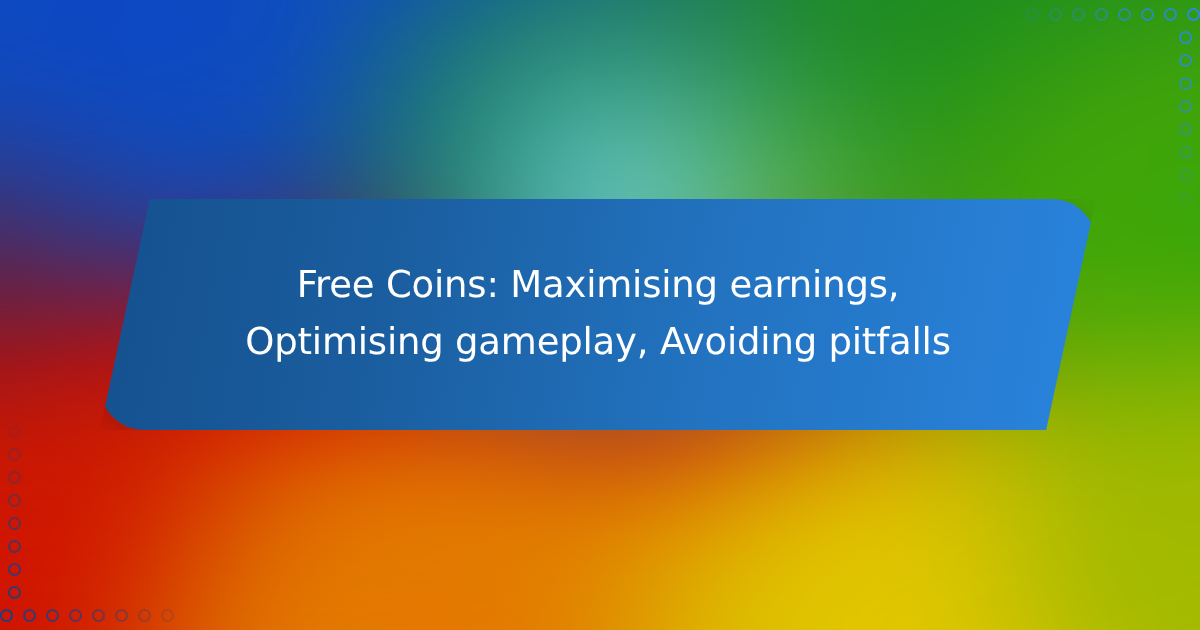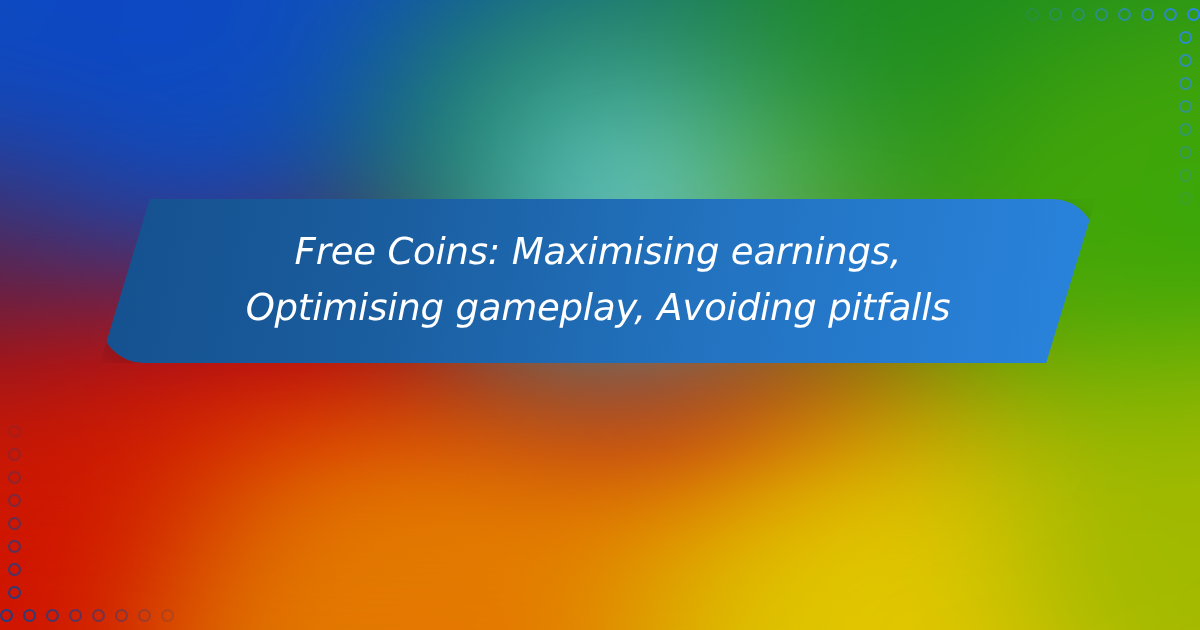--- a/index.html
+++ b/index.html
@@ -136,31 +136,30 @@
   .dots-tr .ring { color: #2b8ae0; }
   .dots-bl .ring { color: #1c3f86; }
 
   
   .card {
     position: absolute;
     z-index: 3;
     left: 100px;
     top: 199px;
     width: 996px;
-    height: 164px;
+    height: 231px;
     background: linear-gradient(100deg, #15508e 0%, #1a5d9e 28%, #2272bf 60%, #2a84dd 100%);
     border-radius: 52px 44px 52px 44px;
     box-shadow: 0 6px 26px rgba(0,0,0,0.16);
     
     clip-path: polygon(5.0% 0%, 100% 0%, 95.0% 100%, 0% 100%);
     transform: skewX(0deg);
     display: flex;
     align-items: center;
     justify-content: center;
-    font-style: italic;
   }
   
   .card-inner {
     position: absolute;
     inset: 0;
     border-radius: 52px;
     overflow: hidden;
   }
 
   .card-title {

